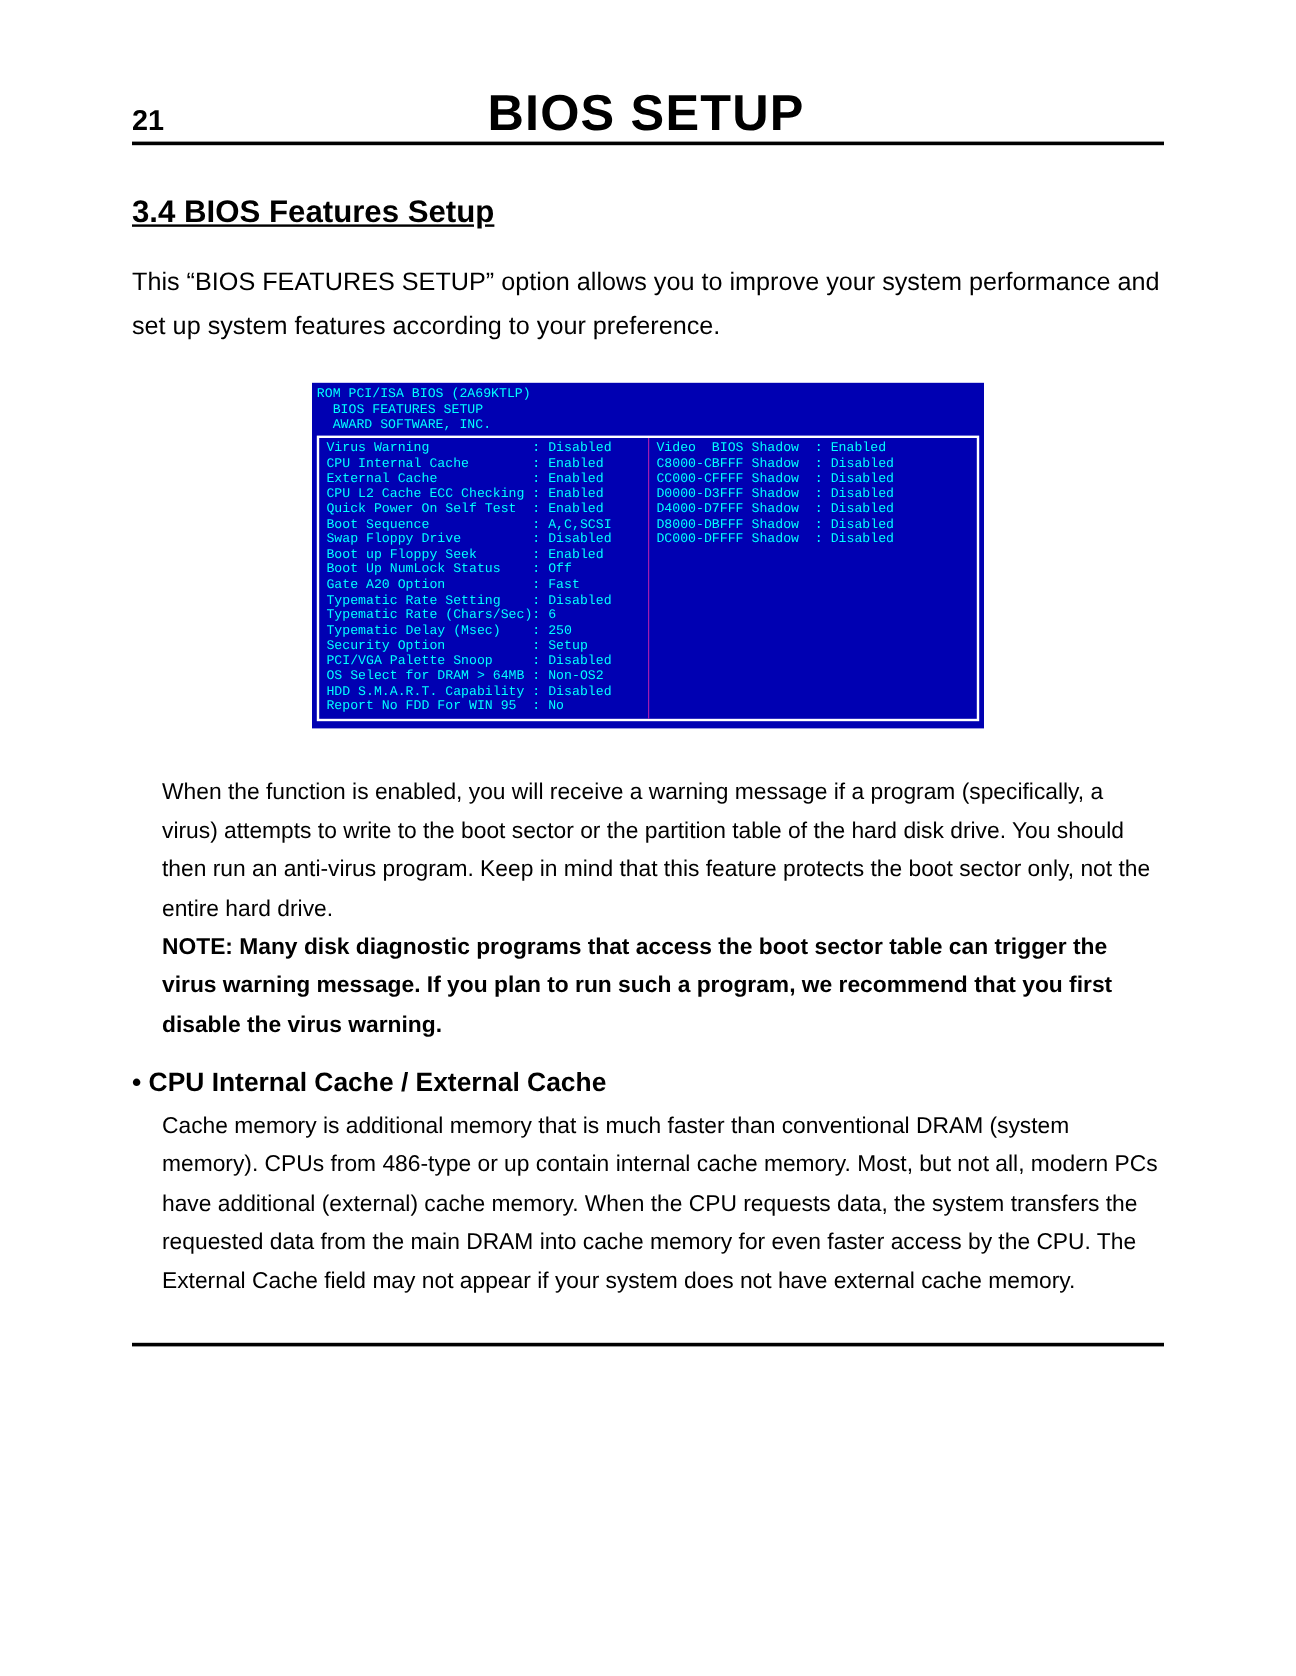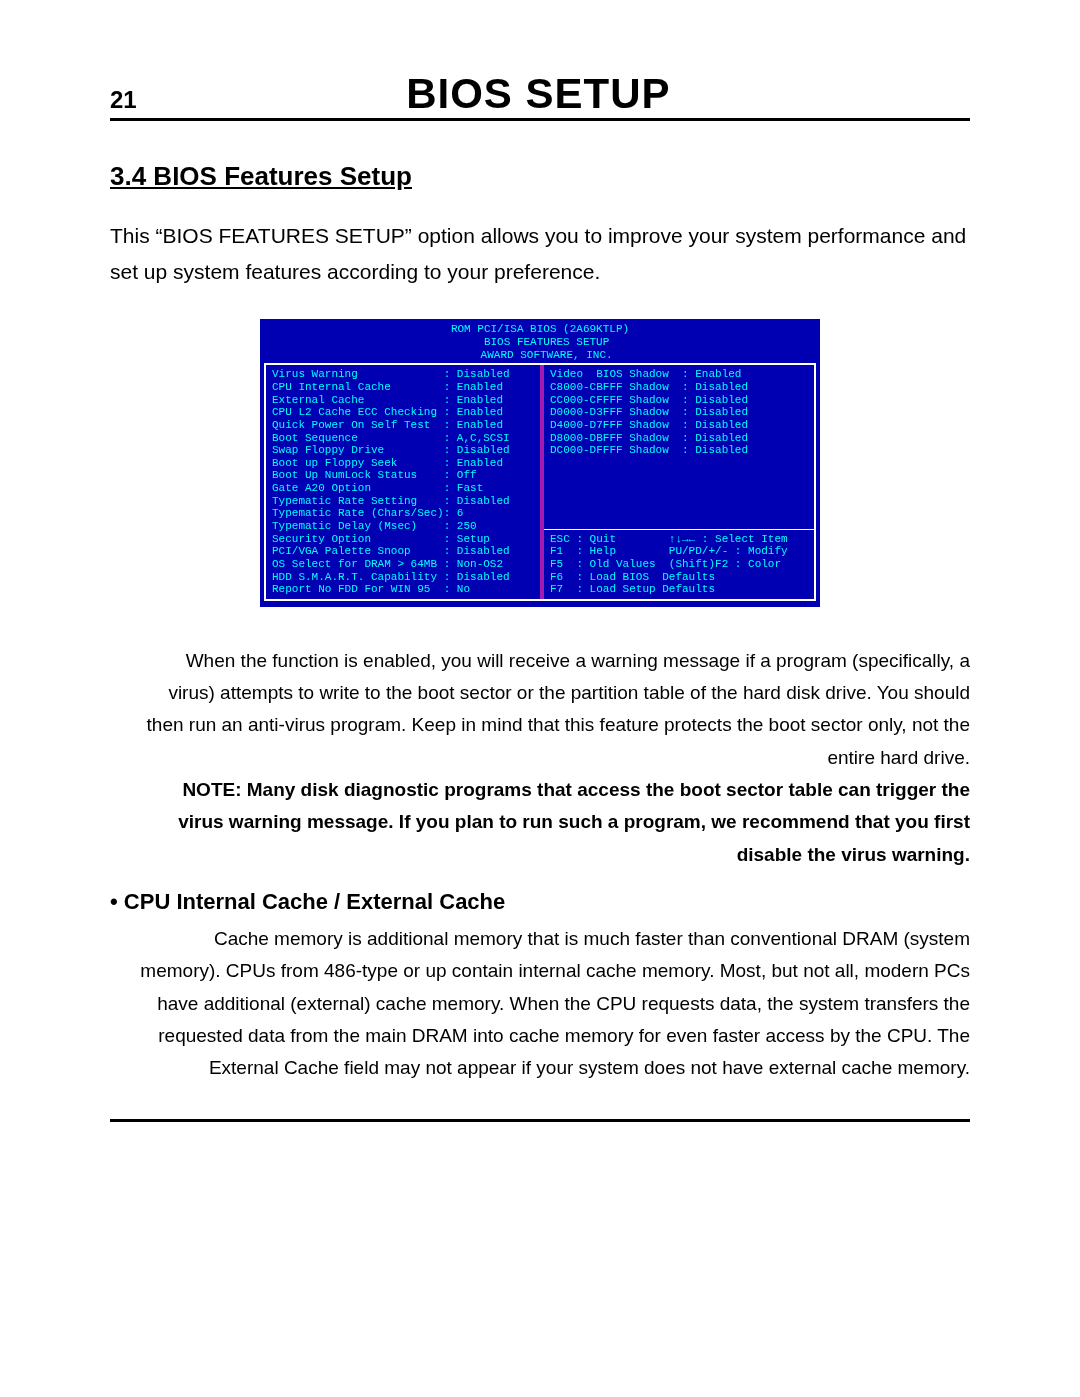--- a/index.html
+++ b/index.html
@@ -53,37 +53,36 @@
     margin: 0 auto 38px auto;
     background: #0000b2;
     color: #00ffff;
     font-family: "Courier New", monospace;
     font-size: 11px;
     line-height: 1.15;
     padding: 4px 4px 6px 4px;
     box-sizing: border-box;
   }
   .bios-header {
-    text-align: center;
     white-space: pre;
   }
   .bios-body {
     display: flex;
     border: 2px double #fff;
     margin-top: 2px;
   }
   .bios-left {
     width: 50%;
     padding: 3px 6px;
     box-sizing: border-box;
     white-space: pre;
   }
   .bios-right {
     width: 50%;
-    border-left: 4px solid #a21caf;
+    border-left: 1px solid #a21caf;
     box-sizing: border-box;
     display: flex;
     flex-direction: column;
   }
   .bios-right-top {
     padding: 3px 6px;
     white-space: pre;
     flex: 1;
   }
   .bios-right-bottom {
@@ -93,21 +92,20 @@
   }
   h3.item-heading {
     font-size: 22px;
     font-weight: bold;
     margin: 18px 0 8px 0;
   }
   .item-body {
     margin-left: 25px;
     font-size: 19px;
     line-height: 1.7;
-    text-align: right;
   }
   .item-body .note {
     font-weight: bold;
   }
   .footer-rule {
     border-top: 3px solid #000;
     margin-top: 35px;
   }
 </style>
 </head>
@@ -147,25 +145,20 @@
 HDD S.M.A.R.T. Capability : Disabled
 Report No FDD For WIN 95  : No</div>
       <div class="bios-right">
         <div class="bios-right-top">Video  BIOS Shadow  : Enabled
 C8000-CBFFF Shadow  : Disabled
 CC000-CFFFF Shadow  : Disabled
 D0000-D3FFF Shadow  : Disabled
 D4000-D7FFF Shadow  : Disabled
 D8000-DBFFF Shadow  : Disabled
 DC000-DFFFF Shadow  : Disabled</div>
-        <div class="bios-right-bottom">ESC : Quit        ↑↓→← : Select Item
-F1  : Help        PU/PD/+/- : Modify
-F5  : Old Values  (Shift)F2 : Color
-F6  : Load BIOS  Defaults
-F7  : Load Setup Defaults</div>
       </div>
     </div>
   </div>
 
   <div class="item-body">
     <span>When the function is enabled, you will receive a warning message if a program (specifically, a virus) attempts to write to the boot sector or the partition table of the hard disk drive. You should then run an anti-virus program. Keep in mind that this feature protects the boot sector only, not the entire hard drive.</span>
     <div class="note">NOTE: Many disk diagnostic programs that access the boot sector table can trigger the virus warning message. If you plan to run such a program, we recommend that you first disable the virus warning.</div>
   </div>
 
   <h3 class="item-heading">• CPU Internal Cache / External Cache</h3>

